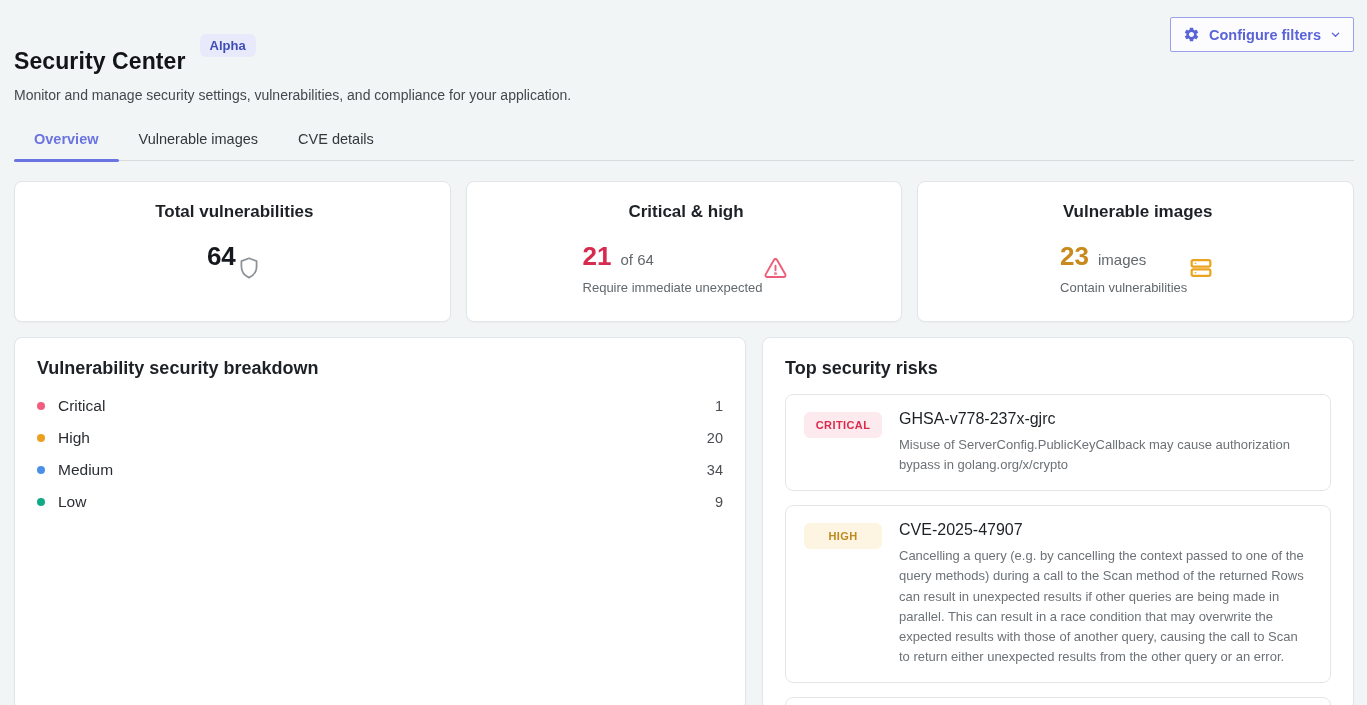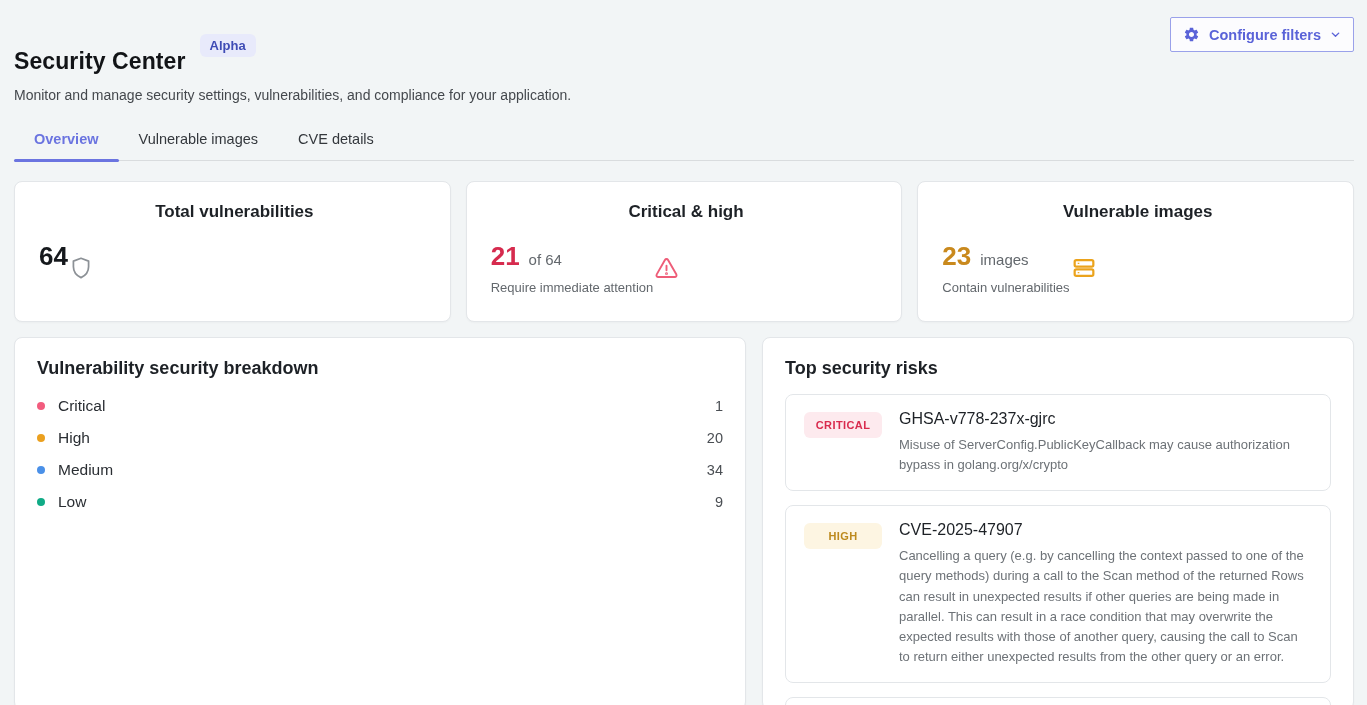--- a/index.html
+++ b/index.html
@@ -41,21 +41,21 @@
     height: 3px; background: #6b74e0; border-radius: 2px;
   }
 
   
   .stat-row { display: flex; gap: 15px; margin-top: 20px; }
   .card {
     flex: 1; background: #ffffff; border: 1px solid #e3e6e9; border-radius: 8px;
     height: 141px; padding: 20px 20px 18px 24px; box-shadow: 0 1px 2px rgba(20,23,26,0.03);
   }
   .card-title { text-align: center; font-size: 17px; font-weight: 600; color: #1d2126; }
-  .card-body { display: flex; align-items: center; justify-content: flex-start; margin-top: 20px; }
+  .card-body { display: flex; align-items: center; justify-content: center; margin-top: 20px; }
   .big-line { display: flex; align-items: baseline; gap: 9px; }
   .big-num { font-size: 26px; font-weight: 700; color: #15181c; line-height: 1.1; }
   .big-suffix { font-size: 15px; color: #63686d; }
   .card-caption { font-size: 13px; color: #63686d; margin-top: 9px; min-height: 15px; }
   .card-icon { display: flex; align-items: center; }
 
   
   .panel-row { display: flex; gap: 16px; margin-top: 15px; }
   .panel {
     background: #ffffff; border: 1px solid #e3e6e9; border-radius: 8px;
@@ -140,21 +140,21 @@
     </div>
 
     <div class="card">
       <div class="card-title">Critical &amp; high</div>
       <div class="card-body">
         <div>
           <div class="big-line">
             <span class="big-num" style="color: rgb(214, 43, 78);">21</span>
             <span class="big-suffix">of 64</span>
           </div>
-          <div class="card-caption">Require immediate attention</div>
+          <div class="card-caption">Require immediate unexpected</div>
         </div>
         <span class="card-icon">
           <svg width="27" height="27" viewBox="0 0 24 24" fill="none" stroke="#ee5d78" stroke-width="1.7" stroke-linecap="round" stroke-linejoin="round">
             <path d="M10.6 4.4 L3.3 17.2 a1.6 1.6 0 0 0 1.4 2.4 h14.6 a1.6 1.6 0 0 0 1.4-2.4 L13.4 4.4 a1.6 1.6 0 0 0-2.8 0z"></path>
             <line x1="12" y1="9.5" x2="12" y2="13.5"></line>
             <circle cx="12" cy="16.6" r="0.4" fill="#ee5d78"></circle>
           </svg>
         </span>
       </div>
     </div>

